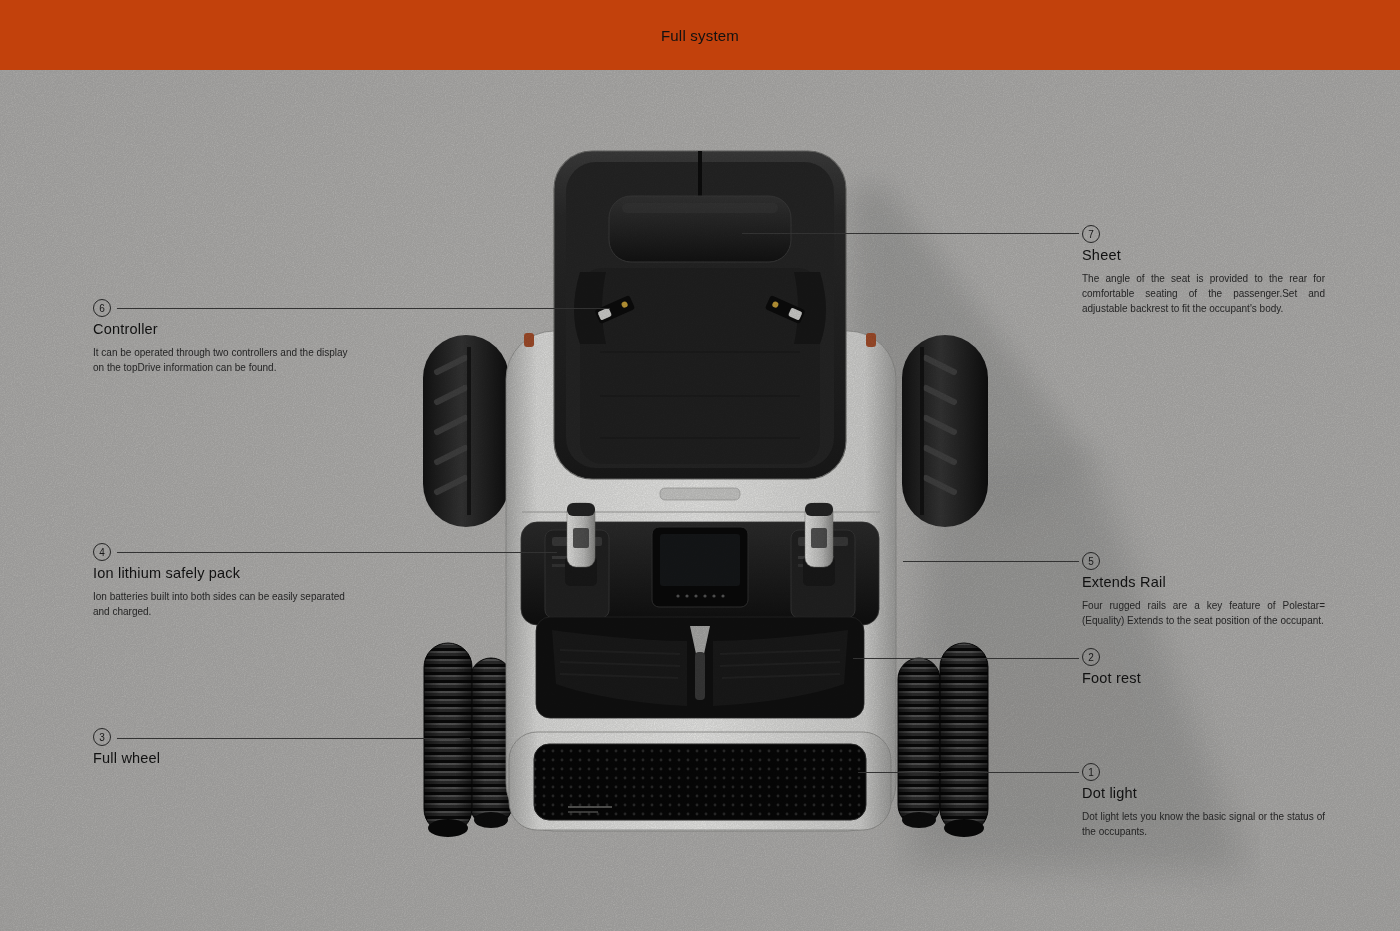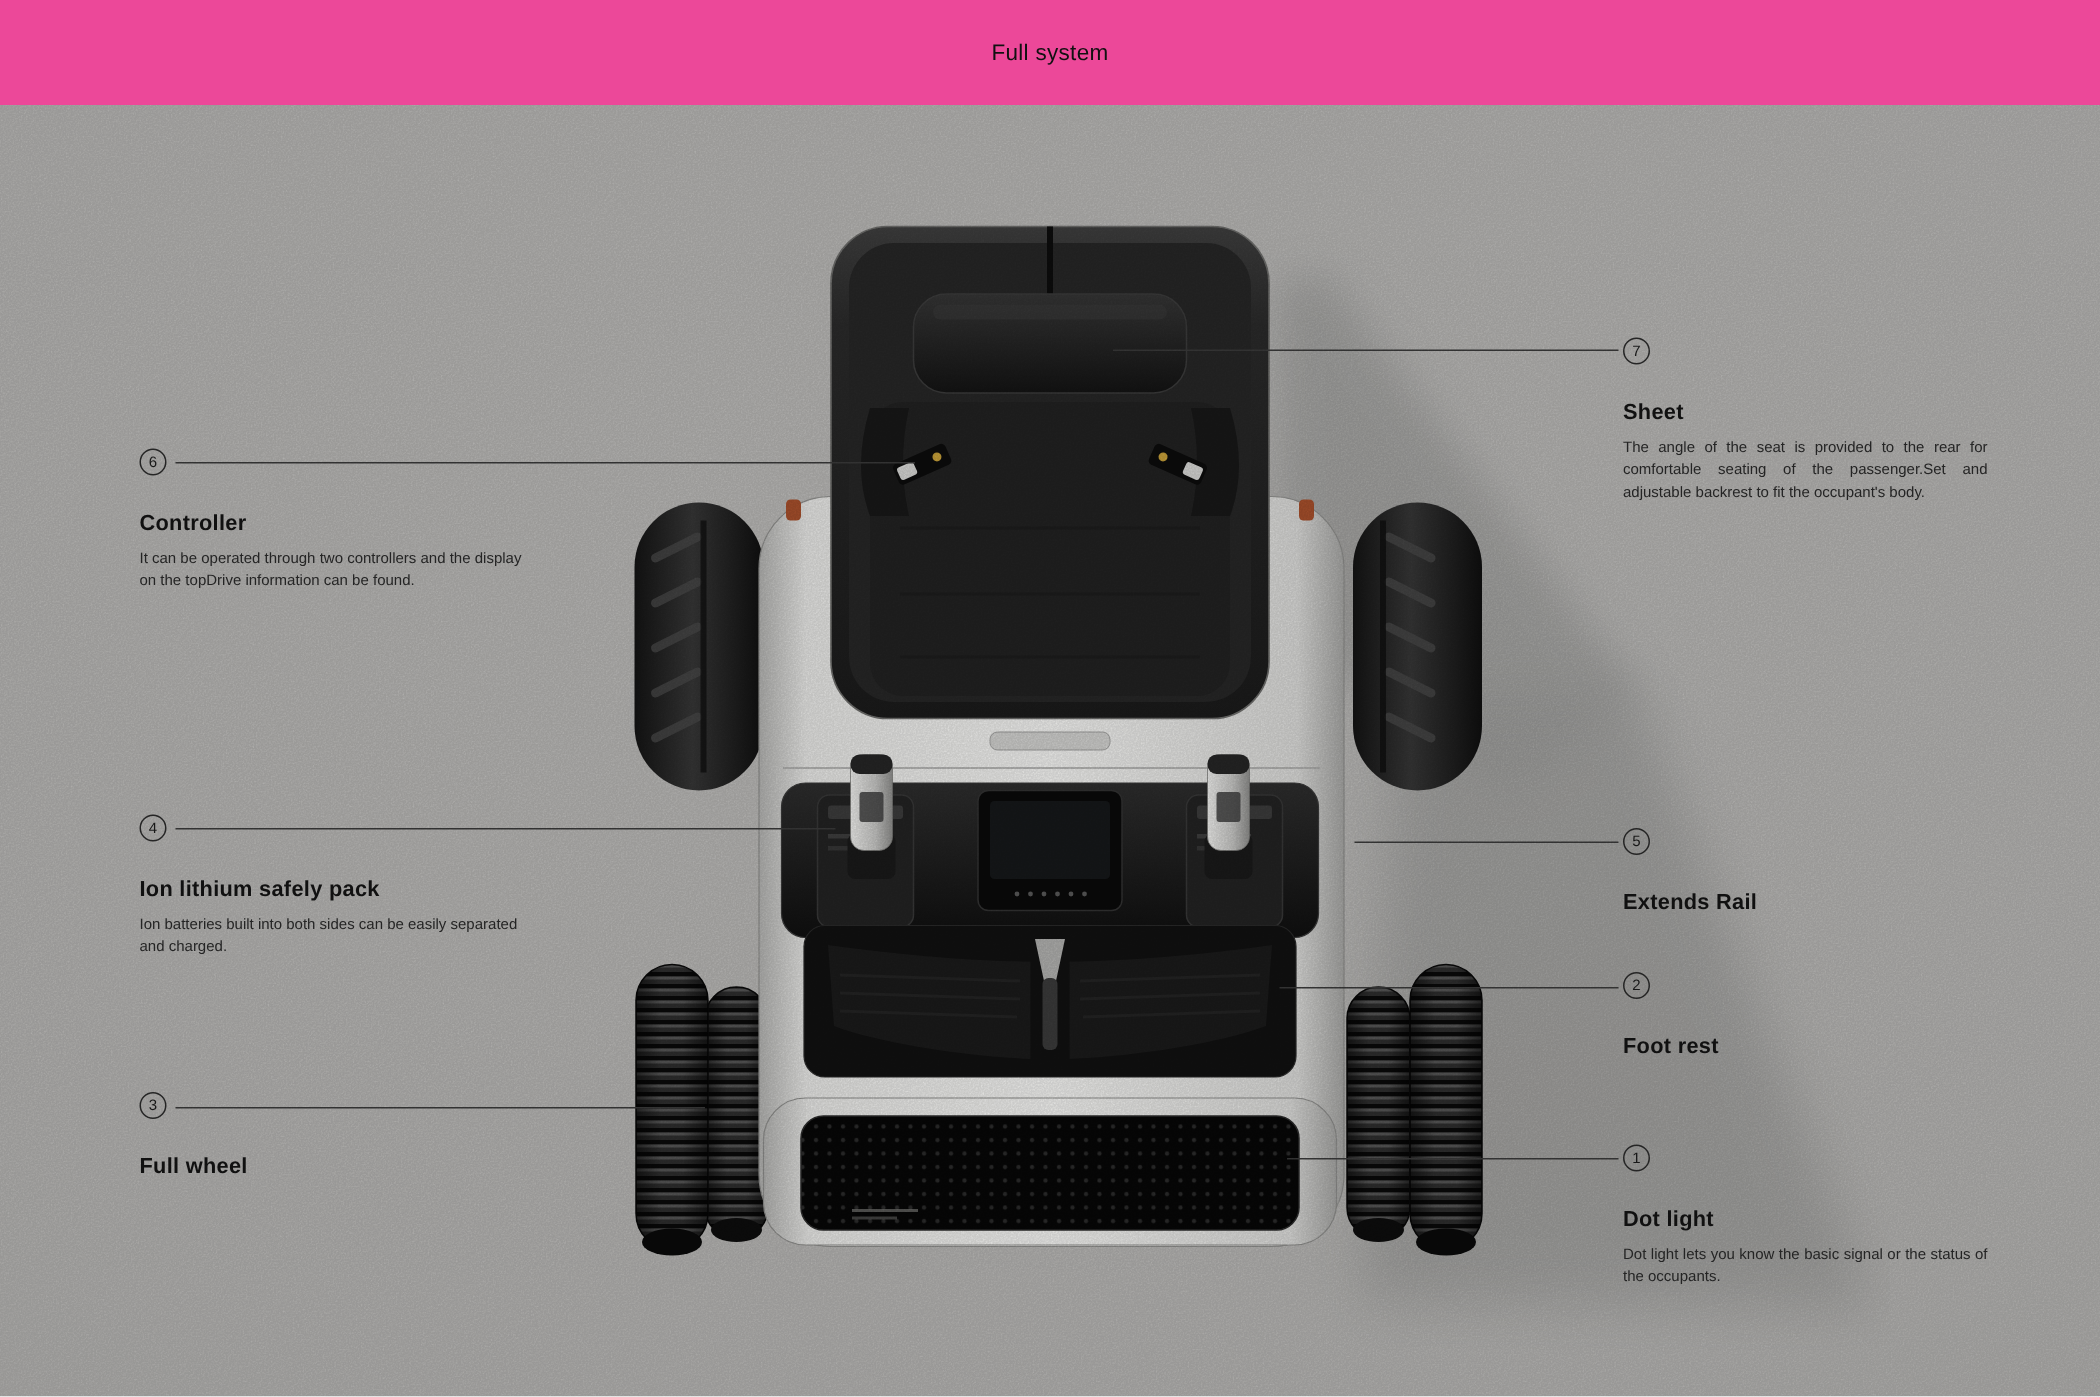--- a/index.html
+++ b/index.html
@@ -5,40 +5,40 @@
   * { margin:0; padding:0; box-sizing:border-box; }
   html,body { width:1400px; height:931px; }
   body {
     font-family:"Liberation Sans", sans-serif;
     position:relative; overflow:hidden; background:#ffffff;
   }
   .stage { position:absolute; left:0; top:0; width:1400px; height:931px; }
 
   .header {
     position:absolute; left:0; top:0; width:1400px; height:70px;
-    background:#ec4899; display:flex; align-items:center; justify-content:center;
+    background:#c2410c; display:flex; align-items:center; justify-content:center;
   }
   .header .title { font-size:15px; color:#111111; letter-spacing:.2px; }
 
   .canvas {
     position:absolute; left:0; top:70px; width:1400px; height:861px;
     background: radial-gradient(130% 120% at 48% 38%, #bdbcba 0%, #b7b6b4 55%, #abaaa8 100%);
   }
 
   .vehicle { position:absolute; left:400px; top:100px; }
 
   .leader { position:absolute; height:1px; background:#3b3b3b; z-index:5; }
 
   .callout { position:absolute; z-index:6; color:#1c1c1c; }
   .callout .num {
     width:18px; height:18px; border:1px solid #2c2c2c; border-radius:50%;
     display:flex; align-items:center; justify-content:center;
     font-size:10px; color:#1c1c1c; background:transparent;
   }
-  .callout .c-title { font-size:14.5px; font-weight:700; margin:24px 0 8px; color:#141414; letter-spacing:.2px; }
+  .callout .c-title { font-size:14.5px; font-weight:400; margin:4px 0 8px; color:#141414; letter-spacing:.2px; }
   .callout .c-desc { font-size:10px; line-height:1.5; color:#2b2b2b; }
   .callout.left  { width:258px; }
   .callout.right { width:243px; }
   .callout.right .c-desc { text-align:justify; }
 
   .noise { position:absolute; left:0; top:70px; width:1400px; height:861px; z-index:9; pointer-events:none; }
 </style>
 </head>
 <body>
 
@@ -248,20 +248,21 @@
   </div>
 
   <div class="callout right" style="left:1082px; top:225px;">
     <span class="num">7</span>
     <h3 class="c-title">Sheet</h3>
     <p class="c-desc">The angle of the seat is provided to the rear for comfortable seating of the passenger.Set and adjustable backrest to fit the occupant's body.</p>
   </div>
   <div class="callout right" style="left:1082px; top:552px;">
     <span class="num">5</span>
     <h3 class="c-title">Extends Rail</h3>
+    <p class="c-desc">Four rugged rails are a key feature of Polestar= (Equality) Extends to the seat position of the occupant.</p>
   </div>
   <div class="callout right" style="left:1082px; top:648px;">
     <span class="num">2</span>
     <h3 class="c-title">Foot rest</h3>
   </div>
   <div class="callout right" style="left:1082px; top:763px;">
     <span class="num">1</span>
     <h3 class="c-title">Dot light</h3>
     <p class="c-desc">Dot light lets you know the basic signal or the status of the occupants.</p>
   </div>

